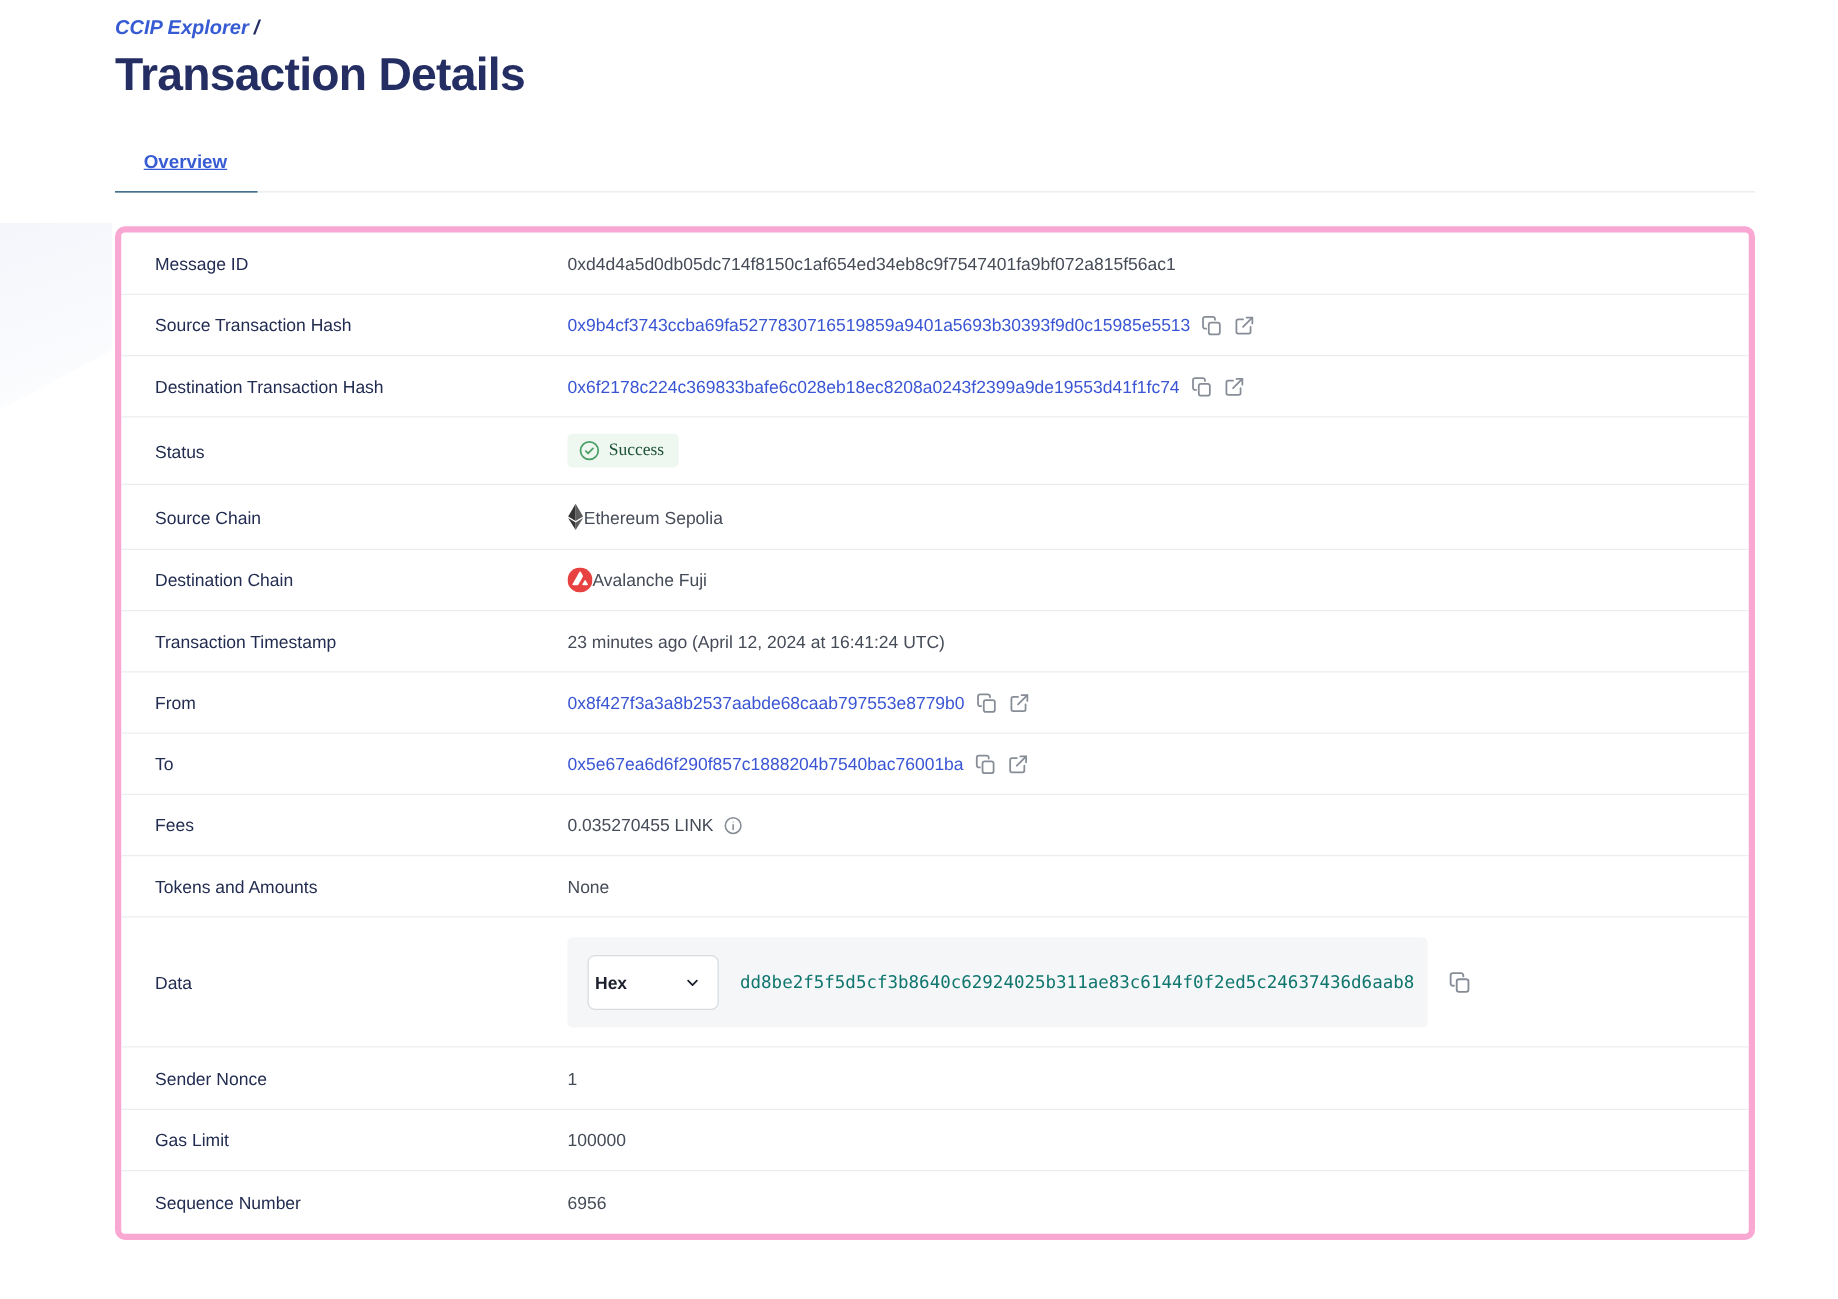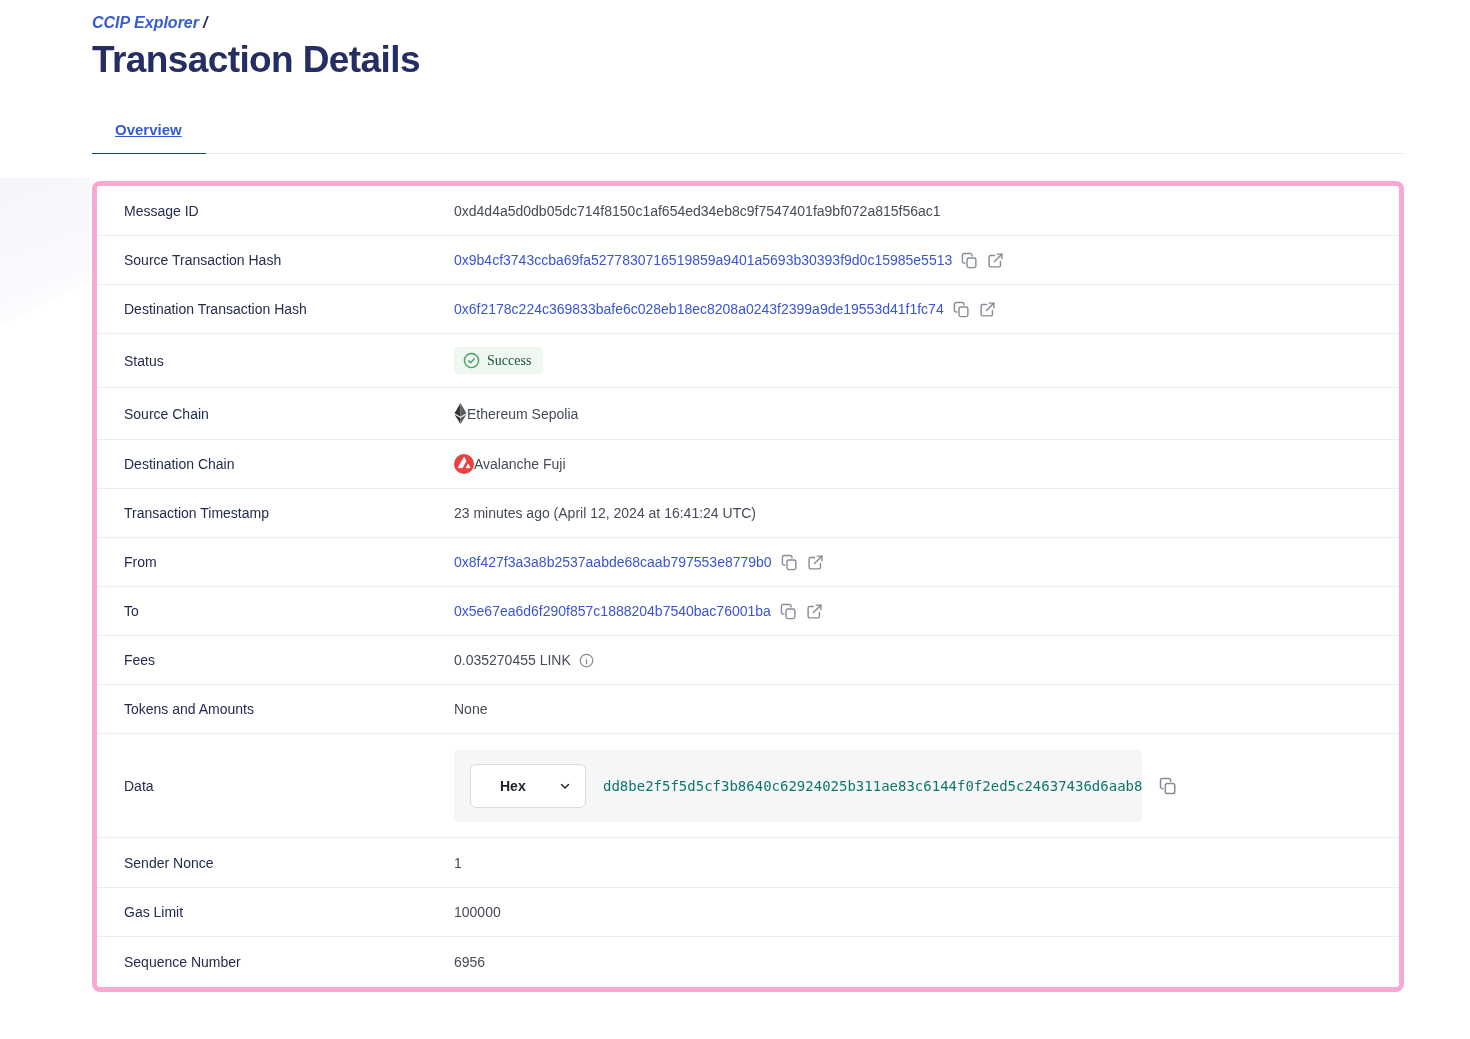--- a/index.html
+++ b/index.html
@@ -43,22 +43,22 @@
 
   
   .chain { display:inline-flex; align-items:center; }
 
   .info-icon { display:inline-flex; margin-left:8px; cursor:pointer; }
 
   
   .data-panel { display:flex; align-items:center; background:#f5f6f8; border-radius:4px;
     width:688px; height:72px; padding-left:16px; }
   .select-box { display:inline-flex; align-items:center; justify-content:space-between;
-    width:116px; height:44px; background:#fff; border:1px solid #d8dbe0; border-radius:6px;
-    padding:0 13px 0 29px; cursor:pointer; flex-shrink:0; }
+    width:105px; height:44px; background:#fff; border:1px solid #d8dbe0; border-radius:6px;
+    padding:0 13px 0 5px; cursor:pointer; flex-shrink:0; }
   .select-box .sel-label { font-size:14px; font-weight:700; color:#1a1f2b; }
   .data-hex { margin-left:17px; font-family:"DejaVu Sans Mono", monospace; font-size:14px; color:#0f766e; white-space:nowrap; }
   .data-copy { margin-left:17px; }
 </style>
 </head>
 <body>
 
 <div class="bg-decoration"></div>
 
 <div class="container">

